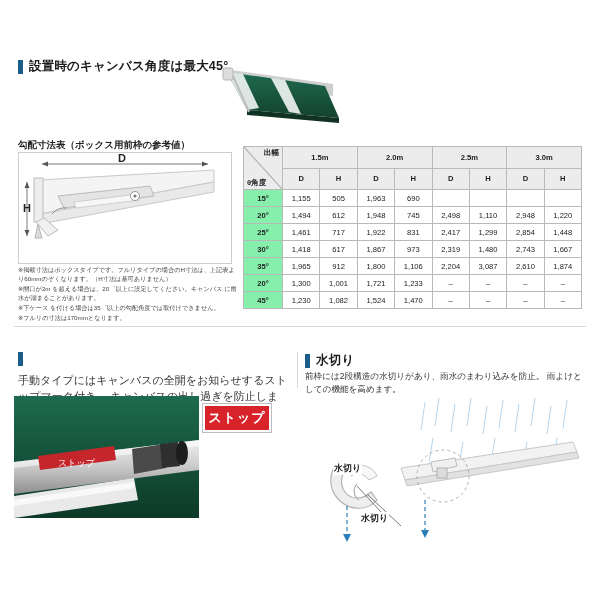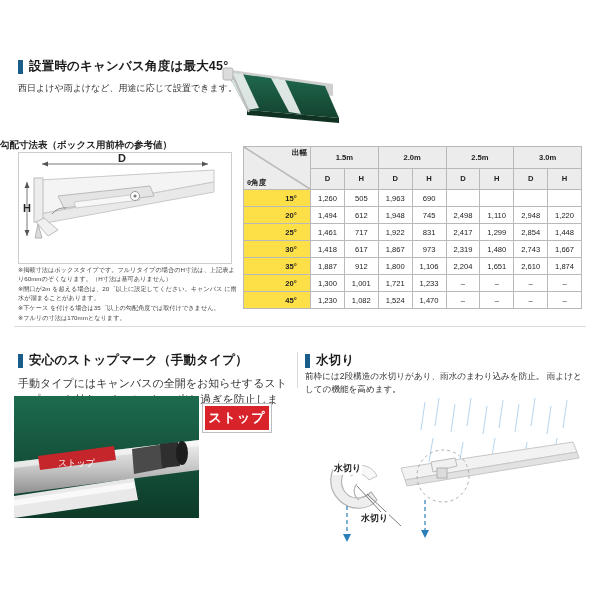--- a/index.html
+++ b/index.html
@@ -35,34 +35,34 @@
     position:absolute;left:300px;top:100px;
     display:flex;align-items:center;gap:5px;
     font-size:9.5px;color:#222;
   }
   .warn-tri{
     width:0;height:0;border-left:7px solid transparent;border-right:7px solid transparent;
     border-bottom:12px solid #d23b2a;position:relative;
   }
 
   
-  .dim-title{position:absolute;left:0;top:139px;font-size:9.5px;font-weight:bold;color:#222;}
+  .dim-title{position:absolute;left:18px;top:139px;font-size:9.5px;font-weight:bold;color:#222;}
   .dim-box{position:absolute;left:18px;top:152px;width:214px;height:110px;}
   .dim-box svg{display:block;}
 
   
   .notes{position:absolute;left:18px;top:266px;width:222px;font-size:6.2px;line-height:1.45;color:#444;}
   .notes div{margin-bottom:1px;}
 
   
   .tbl-wrap{position:absolute;left:243px;top:146px;width:339px;}
   table.dim{border-collapse:collapse;width:339px;font-size:7.6px;color:#222;}
   table.dim th,table.dim td{border:1px solid #b9b9b9;text-align:center;padding:2px 0 2px;height:12px;}
   table.dim thead th{background:#ececec;font-weight:bold;}
-  table.dim td.ang{background:#fde047;font-weight:bold;width:38px;padding-left:28px;}
+  table.dim td.ang{background:#86efac;font-weight:bold;width:38px;}
   table.dim td{background:#ffffff;}
   .corner{position:relative;padding:8px !important;height:26px !important;background:#ececec;}
   .corner .t{position:absolute;right:3px;top:1px;font-weight:bold;}
   .corner .b{position:absolute;left:3px;bottom:1px;font-weight:bold;}
   .corner .slash{position:absolute;left:0;top:0;width:100%;height:100%;}
 
   
   #div1{position:absolute;left:14px;top:326px;width:572px;}
 
   
@@ -95,21 +95,20 @@
 </head>
 <body>
 
 <div class="page">
 
   <div id="sec1">
     <div class="sec-head">
       <span class="bar"></span>
       <span class="ttl">設置時のキャンバス角度は最大45°</span>
     </div>
-    <div class="lead">西日よけや雨よけなど、用途に応じて設置できます。</div>
   </div>
 
   <div class="awning-photo">
     <svg width="130" height="70" viewBox="0 0 130 70">
       <defs>
         <linearGradient id="gcan" x1="0" y1="0" x2="0" y2="1">
           <stop offset="0" stop-color="#1f6b4f"></stop>
             <stop offset="1" stop-color="#14422f"></stop>
         </linearGradient>
       </defs>
@@ -187,21 +186,21 @@
           <th>H</th>
           <th>D</th>
           <th>H</th>
           <th>D</th>
           <th>H</th>
         </tr>
       </thead>
       <tbody>
         <tr>
           <td class="ang">15°</td>
-          <td>1,260</td>
+          <td>1,155</td>
           <td>505</td>
           <td>1,963</td>
           <td>690</td>
           <td></td>
           <td></td>
           <td></td>
           <td></td>
         </tr>
         <tr>
           <td class="ang">20°</td>
@@ -231,26 +230,26 @@
           <td>617</td>
           <td>1,867</td>
           <td>973</td>
           <td>2,319</td>
           <td>1,480</td>
           <td>2,743</td>
           <td>1,667</td>
         </tr>
         <tr>
           <td class="ang">35°</td>
-          <td>1,887</td>
+          <td>1,965</td>
           <td>912</td>
           <td>1,800</td>
           <td>1,106</td>
           <td>2,204</td>
-          <td>1,651</td>
+          <td>3,087</td>
           <td>2,610</td>
           <td>1,874</td>
         </tr>
         <tr>
           <td class="ang">20°</td>
           <td>1,300</td>
           <td>1,001</td>
           <td>1,721</td>
           <td>1,233</td>
           <td>–</td>
@@ -271,21 +270,20 @@
         </tr>
       </tbody>
     </table>
   </div>
 
   <div id="div1" class="rule"></div>
 
   <div id="sec2">
     <div class="sec-head">
       <span class="bar"></span>
-      <span class="ttl">安心のストップマーク（手動タイプ）</span>
     </div>
     <div class="lead">手動タイプにはキャンバスの全開をお知らせするストップマーク付き。
 キャンバスの出し過ぎを防止します。</div>
   </div>
 
   <div class="stop-photo">
     <svg width="185" height="122" viewBox="0 0 185 122">
       <defs>
         <linearGradient id="gg" x1="0" y1="0" x2="0" y2="1">
           <stop offset="0" stop-color="#1d6b4e"></stop>

